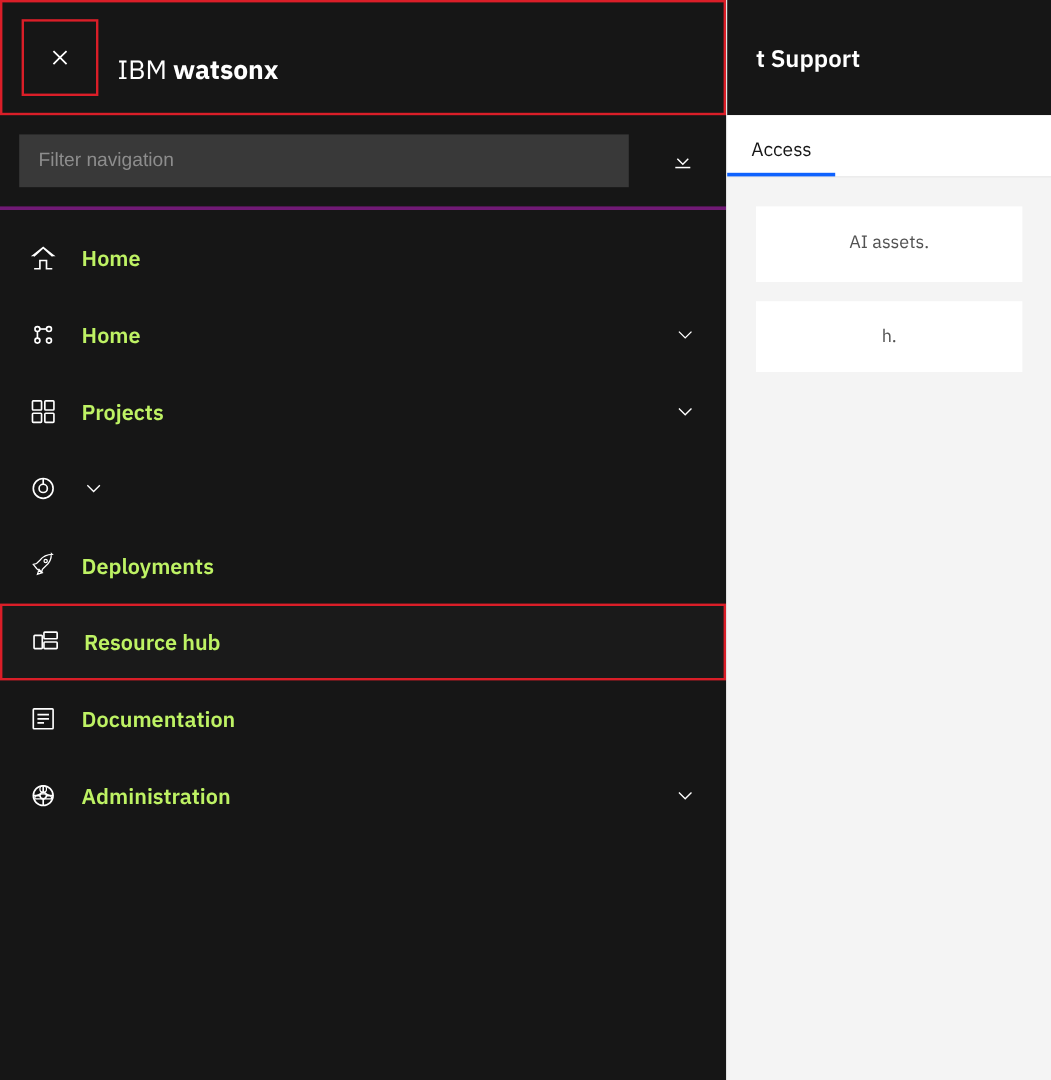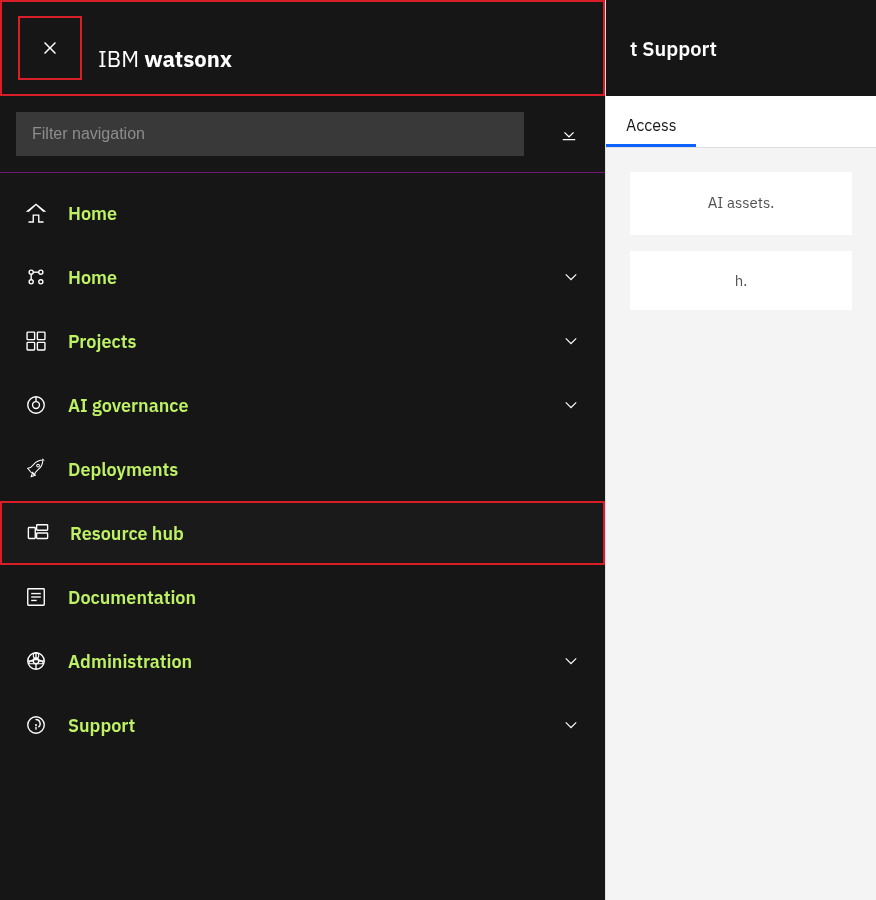--- a/index.html
+++ b/index.html
@@ -63,21 +63,21 @@
       font-weight: 700;
     }
 
     
     .filter-bar {
       padding: 16px 16px;
       display: flex;
       align-items: center;
       gap: 25px;
       background: #161616;
-      border-bottom: 1px solid #701a75;
+      border-bottom: 3px solid #701a75;
     }
 
     .filter-input {
       flex: 1;
       height: 44px;
       background: #393939;
       border: none;
       outline: none;
       color: #8d8d8d;
       font-size: 16px;
@@ -324,21 +324,20 @@
     </div>
 
     <div class="nav-item">
       <div class="nav-icon">
         <svg viewBox="0 0 32 32" xmlns="http://www.w3.org/2000/svg">
           <circle cx="16" cy="16" r="12" stroke="white" stroke-width="2" fill="none"></circle>
           <circle cx="16" cy="16" r="5" stroke="white" stroke-width="2" fill="none"></circle>
           <line x1="16" y1="4" x2="16" y2="11" stroke="white" stroke-width="2"></line>
         </svg>
       </div>
-      <span class="nav-label">AI governance</span>
       <div class="nav-chevron">
         <svg viewBox="0 0 32 32" xmlns="http://www.w3.org/2000/svg">
           <path d="M16 22L6 12l1.4-1.4L16 19.2l8.6-8.6L26 12z"></path>
         </svg>
       </div>
     </div>
 
     <div class="nav-item">
       <div class="nav-icon">
 
@@ -385,36 +384,20 @@
         </svg>
       </div>
       <span class="nav-label">Administration</span>
       <div class="nav-chevron">
         <svg viewBox="0 0 32 32" xmlns="http://www.w3.org/2000/svg">
           <path d="M16 22L6 12l1.4-1.4L16 19.2l8.6-8.6L26 12z"></path>
         </svg>
       </div>
     </div>
 
-    <div class="nav-item">
-      <div class="nav-icon">
-        <svg viewBox="0 0 32 32" xmlns="http://www.w3.org/2000/svg">
-          <circle cx="16" cy="16" r="12" stroke="white" stroke-width="2" fill="none"></circle>
-          <circle cx="16" cy="16" r="1.5" fill="white"></circle>
-          <path d="M16 8a6 6 0 014 10.5" stroke="white" stroke-width="2" fill="none" stroke-linecap="round"></path>
-          <line x1="16" y1="19" x2="16" y2="22" stroke="white" stroke-width="2" stroke-linecap="round"></line>
-        </svg>
-      </div>
-      <span class="nav-label">Support</span>
-      <div class="nav-chevron">
-        <svg viewBox="0 0 32 32" xmlns="http://www.w3.org/2000/svg">
-          <path d="M16 22L6 12l1.4-1.4L16 19.2l8.6-8.6L26 12z"></path>
-        </svg>
-      </div>
-    </div>
 
   </nav>
 </div>
 
 <div class="right-panel">
   <div class="panel-header">
     <span class="panel-title">t Support</span>
   </div>
   <div class="panel-tabs">
     <div class="panel-tab active">Access</div>

